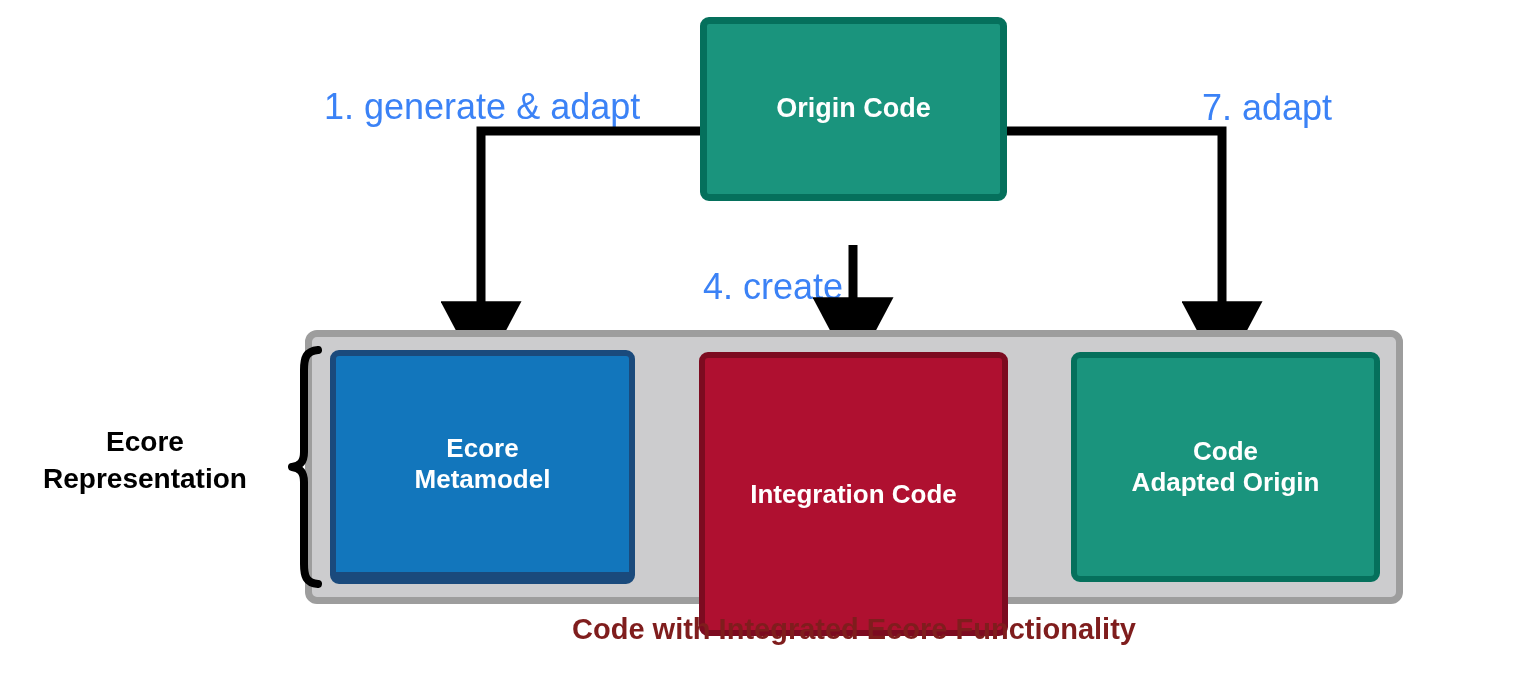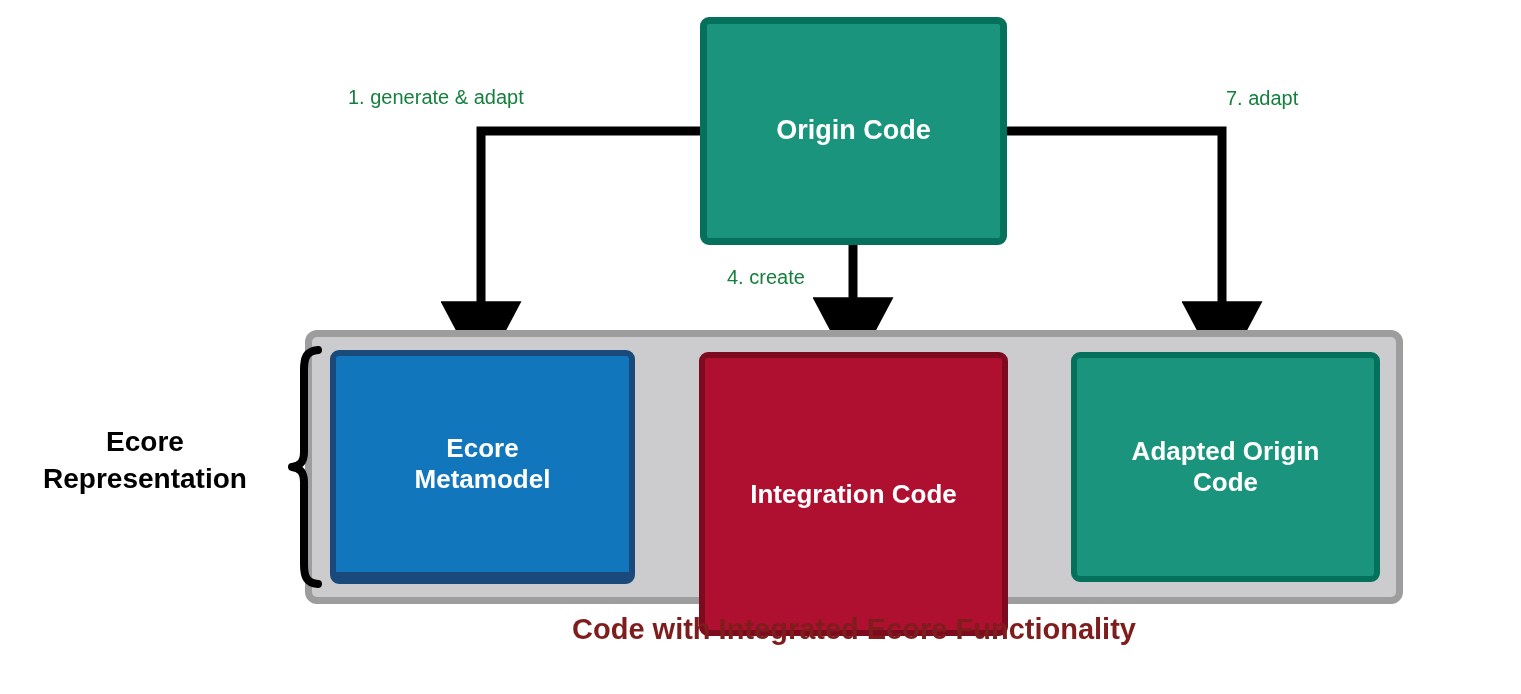--- a/index.html
+++ b/index.html
@@ -28,21 +28,21 @@
     font-weight: bold;
     line-height: 1.18;
     border-radius: 9px;
   }
 
   
   #origin-code {
     left: 700px;
     top: 17px;
     width: 307px;
-    height: 228px;
+    height: 184px;
     background: #1a947d;
     border: 7px solid #05705c;
     font-size: 27px;
   }
 
   
   #ecore-container {
     position: absolute;
     left: 305px;
     top: 330px;
@@ -112,24 +112,23 @@
     left: 0;
     top: 0;
     width: 1521px;
     height: 694px;
     pointer-events: none;
   }
 
   
   .edge-label {
     position: absolute;
-    font-size: 20px;
-    color: #15803d;
+    font-size: 36px;
+    color: #3b82f6;
     white-space: nowrap;
-    margin-left: 24px;
   }
   #label-generate-adapt { left: 324px; top: 86px; }
   #label-create         { left: 703px; top: 266px; }
   #label-adapt          { left: 1202px; top: 87px; }
 
   #ecore-representation-label {
     position: absolute;
     left: 16px;
     top: 424px;
     width: 258px;
@@ -207,20 +206,20 @@
         <div>Ecore</div>
         <div>Metamodel</div>
       </div>
     </div>
   </div>
 
   <div class="node" id="integration-code">Integration Code</div>
 
   <div class="node" id="adapted-origin-code">
     <div>
+      <div>Code</div>
       <div>Adapted Origin</div>
-      <div>Code</div>
     </div>
   </div>
 
   <div id="bottom-caption">Code with Integrated Ecore Functionality</div>
 
 </div>
 
 </body></html>

